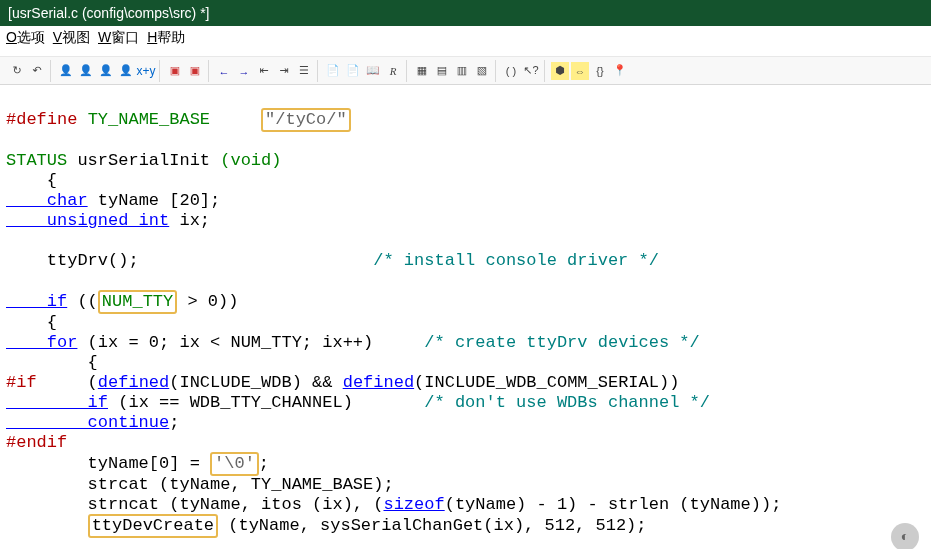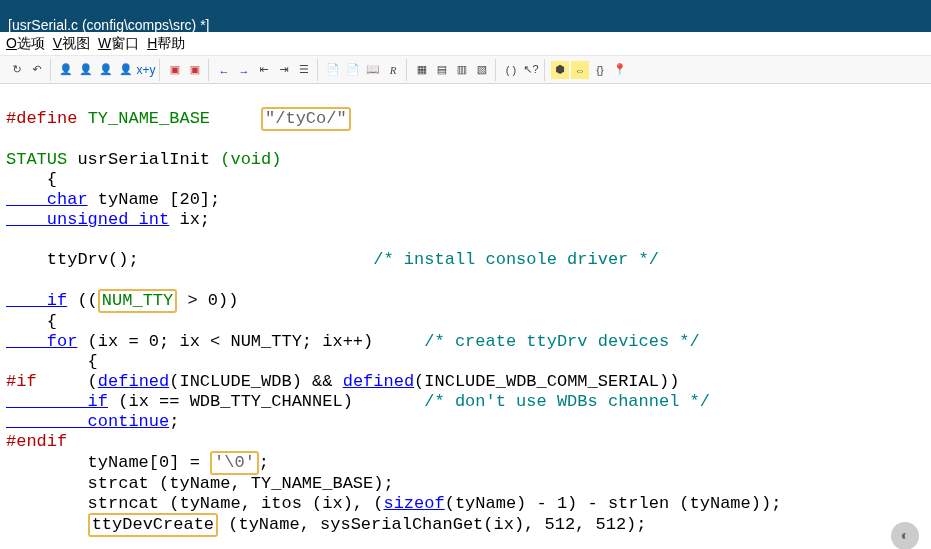--- a/index.html
+++ b/index.html
@@ -5,31 +5,31 @@
   * { margin: 0; padding: 0; box-sizing: border-box; }
   body {
     font-family: "Segoe UI", Tahoma, sans-serif;
     font-size: 13px;
     background: #fff;
     width: 931px;
     height: 549px;
     overflow: hidden;
   }
   .title-bar {
-    background: #0c4a6e;
+    background: #14532d;
     color: #fff;
-    padding: 16px 8px;
+    padding: 4px 8px;
     font-size: 14px;
     height: 26px;
     line-height: 18px;
   }
   .menu-bar {
     background: #fff;
     padding: 3px 6px;
-    height: 24px;
+    height: 31px;
     font-size: 14px;
     color: #000;
     border-bottom: 1px solid #e8e8e8;
   }
   .menu-item {
     display: inline-block;
     margin-right: 4px;
     cursor: pointer;
   }
   .menu-item u { text-decoration: underline; }

